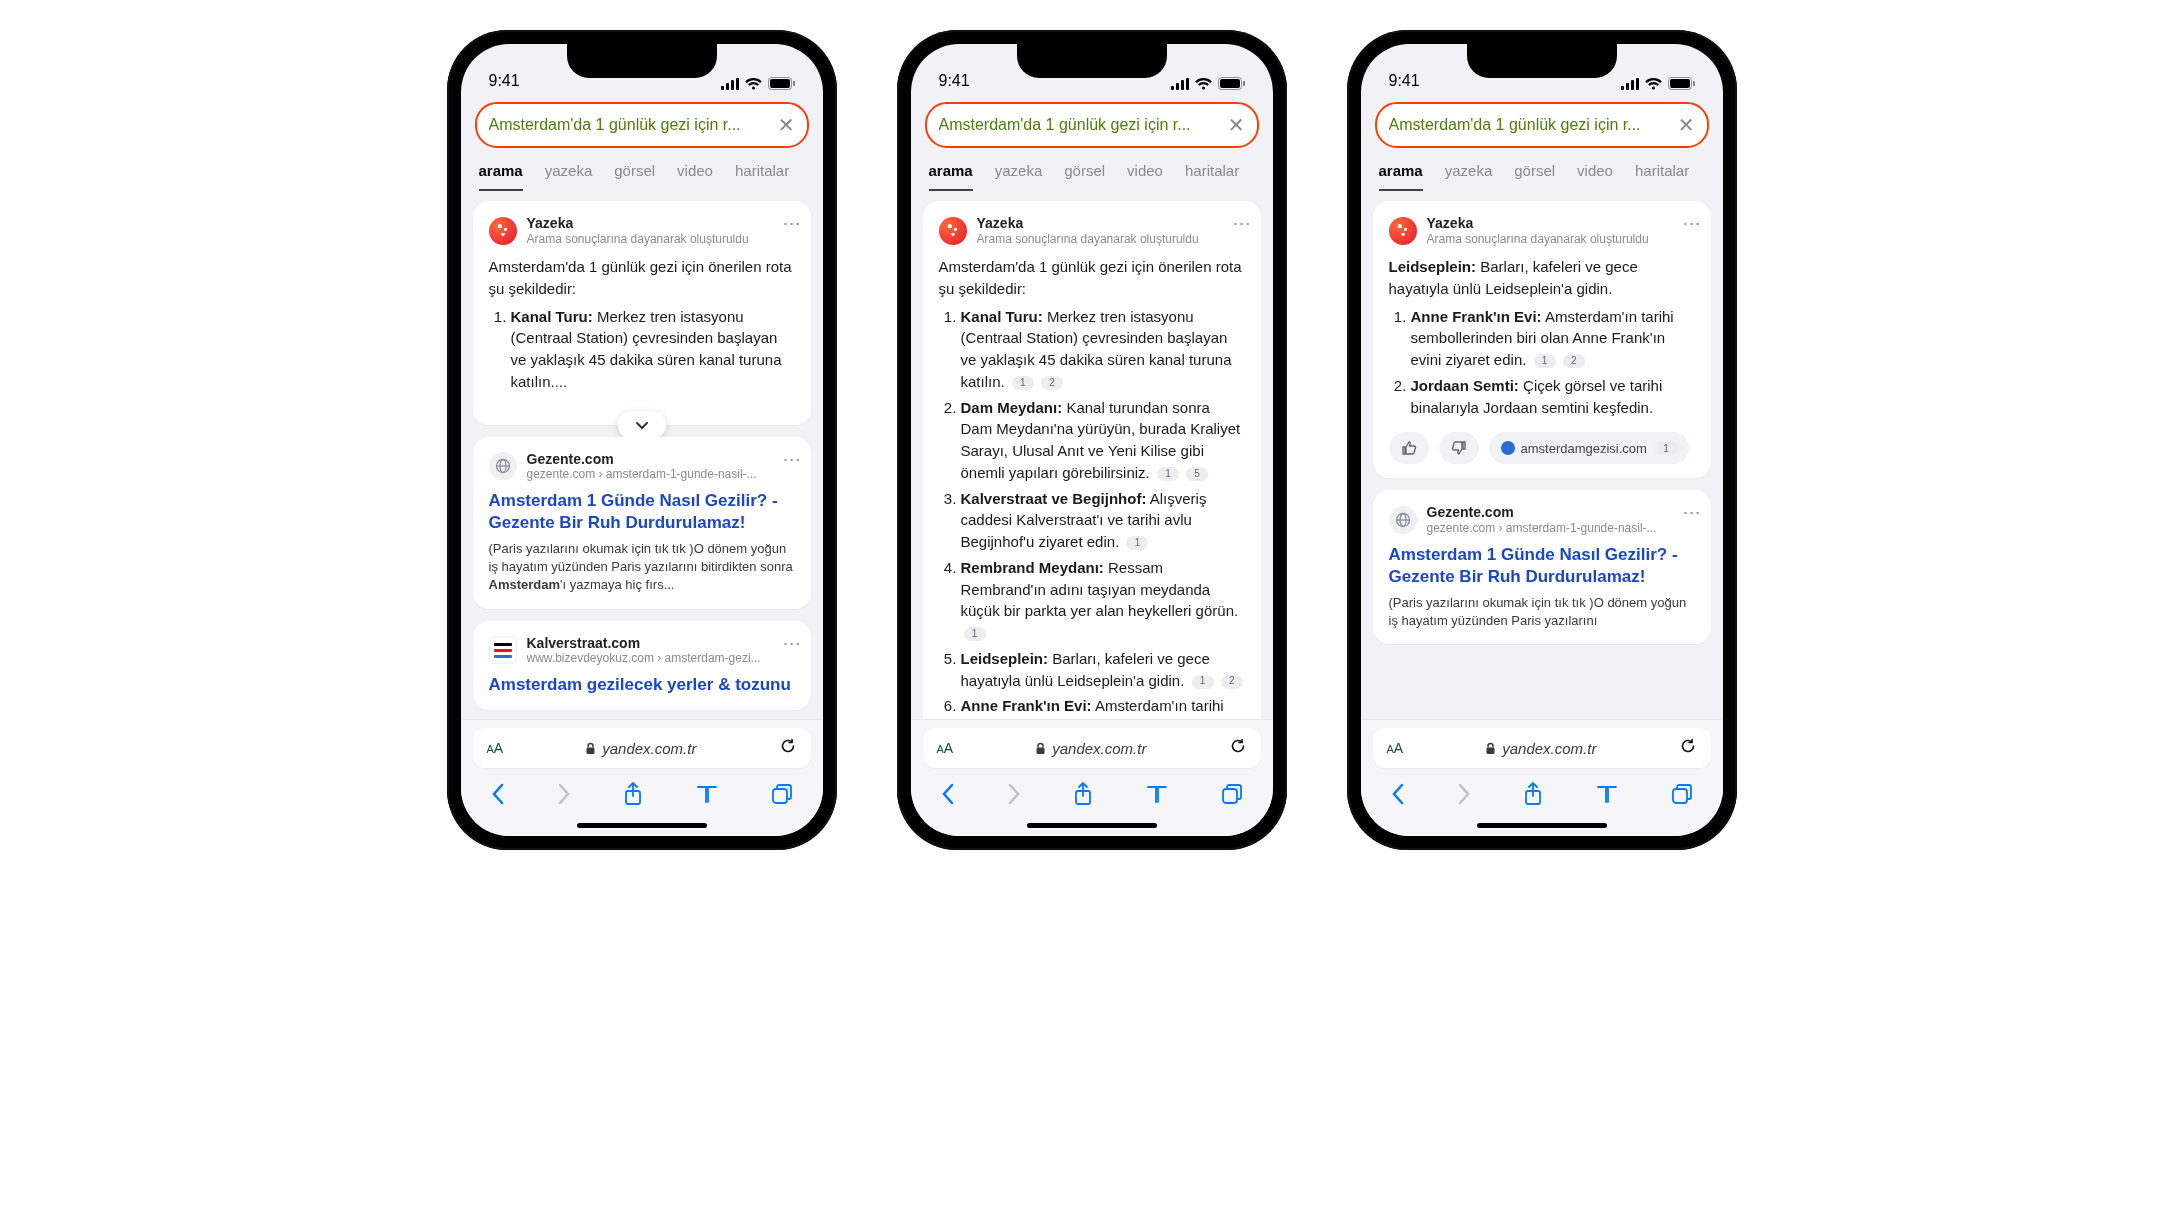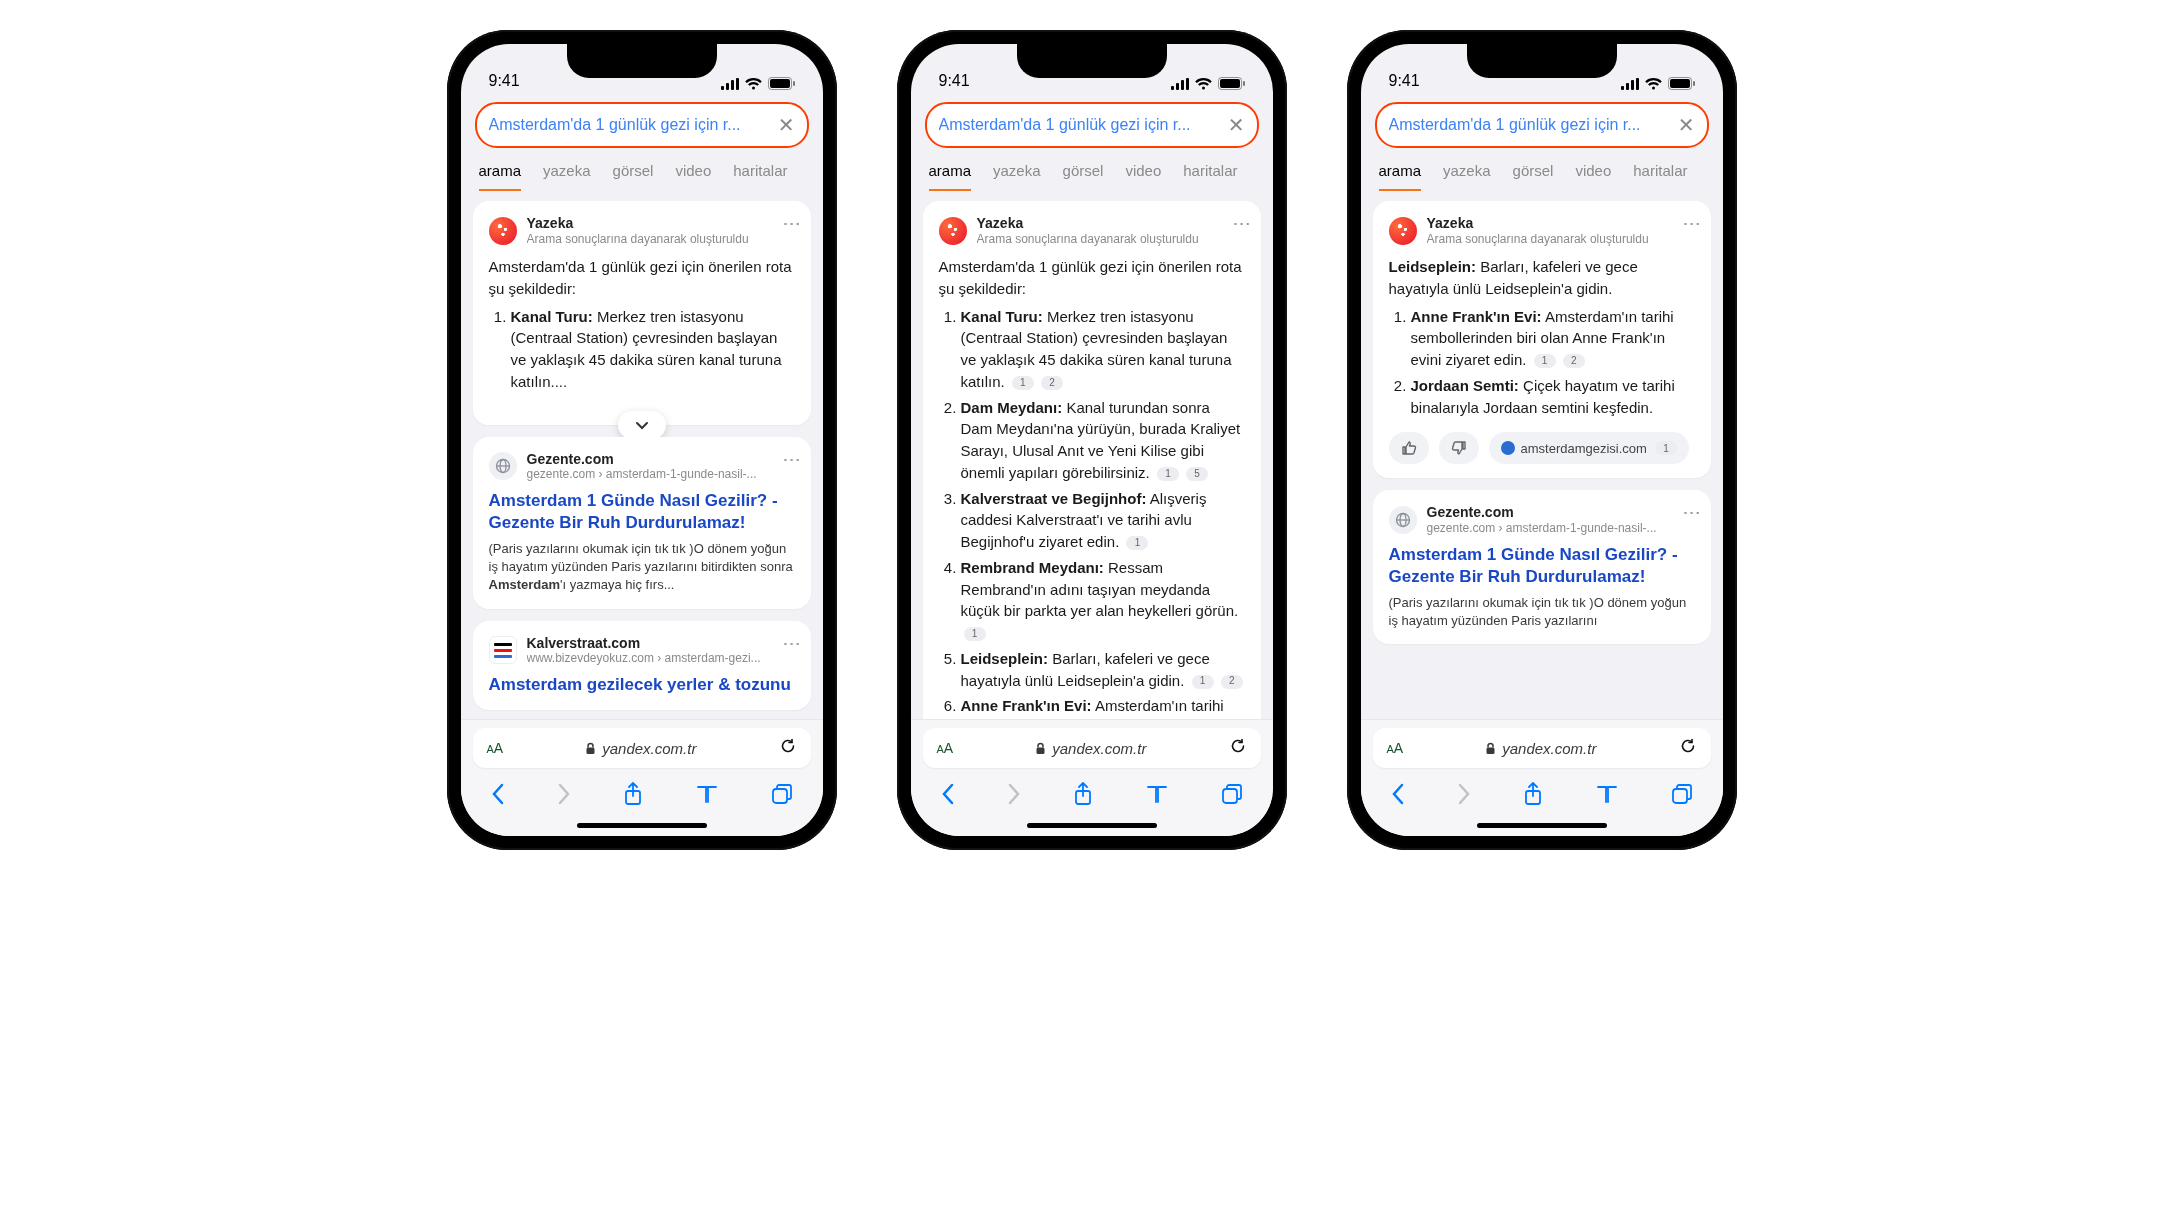--- a/index.html
+++ b/index.html
@@ -23,27 +23,27 @@
 
   
   .status{height:46px;flex:0 0 46px;display:flex;align-items:flex-end;justify-content:space-between;padding:0 28px 4px 28px;font-weight:400;font-size:16px;}
   .status-right{display:flex;align-items:center;gap:6px;}
   .sig-icon,.wifi-icon,.batt-icon{display:inline-block;}
   .sig-icon svg,.wifi-icon svg,.batt-icon svg{display:block;}
 
   
   .search-wrap{padding:8px 14px 0 14px;}
   .search-pill{display:flex;align-items:center;height:42px;border:2px solid var(--accent);border-radius:22px;background:#fff;padding:0 12px;gap:8px;}
-  .search-text{flex:1;font-size:16px;color:#3b82f6;white-space:nowrap;overflow:hidden;}
+  .search-text{flex:1;font-size:16px;color:#4d7c0f;white-space:nowrap;overflow:hidden;}
   .clear-x{color:#888;font-size:20px;line-height:1;}
 
   
   .tabs{display:flex;gap:22px;padding:14px 18px 0 18px;font-size:15px;position:relative;}
   .tab{padding-bottom:10px;color:var(--tab-inactive);}
-  .tab.active{color:var(--tab-active);font-weight:400;border-bottom:2px solid #f97316;}
+  .tab.active{color:var(--tab-active);font-weight:700;border-bottom:2px solid #404040;}
 
   
   .scroll{flex:1;overflow:hidden;padding:10px 12px 0 12px;}
   .card{background:var(--card);border-radius:16px;padding:14px 16px;margin-bottom:12px;position:relative;box-shadow:0 1px 2px rgba(0,0,0,.04);}
   .card-head{display:flex;align-items:center;gap:10px;}
   .yz-badge{width:28px;height:28px;border-radius:50%;background:radial-gradient(circle at 30% 30%,#ff6a3d,#e8132a);flex:0 0 28px;position:relative;}
   .yz-badge::before{content:"";position:absolute;inset:6px;border-radius:50%;background:
     radial-gradient(circle at 30% 20%, #fff 12%, transparent 14%),
     radial-gradient(circle at 65% 40%, #fff 10%, transparent 12%),
     radial-gradient(circle at 50% 70%, #fff 11%, transparent 13%);}
@@ -410,21 +410,21 @@
         <div class="head-text">
           <span class="head-title">Yazeka</span>
           <span class="head-sub">Arama sonuçlarına dayanarak oluşturuldu</span>
         </div>
       </div>
       <span class="dots">⋮</span>
       <div class="yz-body">
         <div><b>Leidseplein:</b> <span>Barları, kafeleri ve gece hayatıyla ünlü Leidseplein'a gidin.</span></div>
         <ol>
           <li><b>Anne Frank'ın Evi:</b> <span>Amsterdam'ın tarihi sembollerinden biri olan Anne Frank'ın evini ziyaret edin.</span> <span class="cite">1</span> <span class="cite">2</span></li>
-          <li><b>Jordaan Semti:</b> <span>Çiçek hayatım ve tarihi binalarıyla Jordaan semtini keşfedin.</span></li>
+          <li><b>Jordaan Semti:</b> <span>Çiçek görsel ve tarihi binalarıyla Jordaan semtini keşfedin.</span></li>
         </ol>
       </div>
       <div class="feedback-row">
         <span class="fbtn">
           <svg width="16" height="16" viewBox="0 0 16 16">
                   <path d="M2 7h2v7H2zM5 14V7l3-5c1 0 1.5 1 1 2.5L8.5 6H13a1.5 1.5 0 011.4 2l-1.5 5a1.5 1.5 0 01-1.4 1H5z" fill="none" stroke="#666" stroke-width="1.4" stroke-linejoin="round"></path>
                 </svg>
         </span>
         <span class="fbtn">
           <svg width="16" height="16" viewBox="0 0 16 16">

